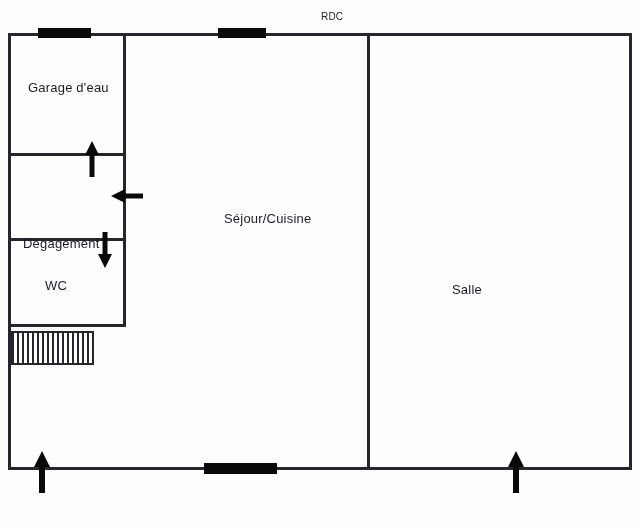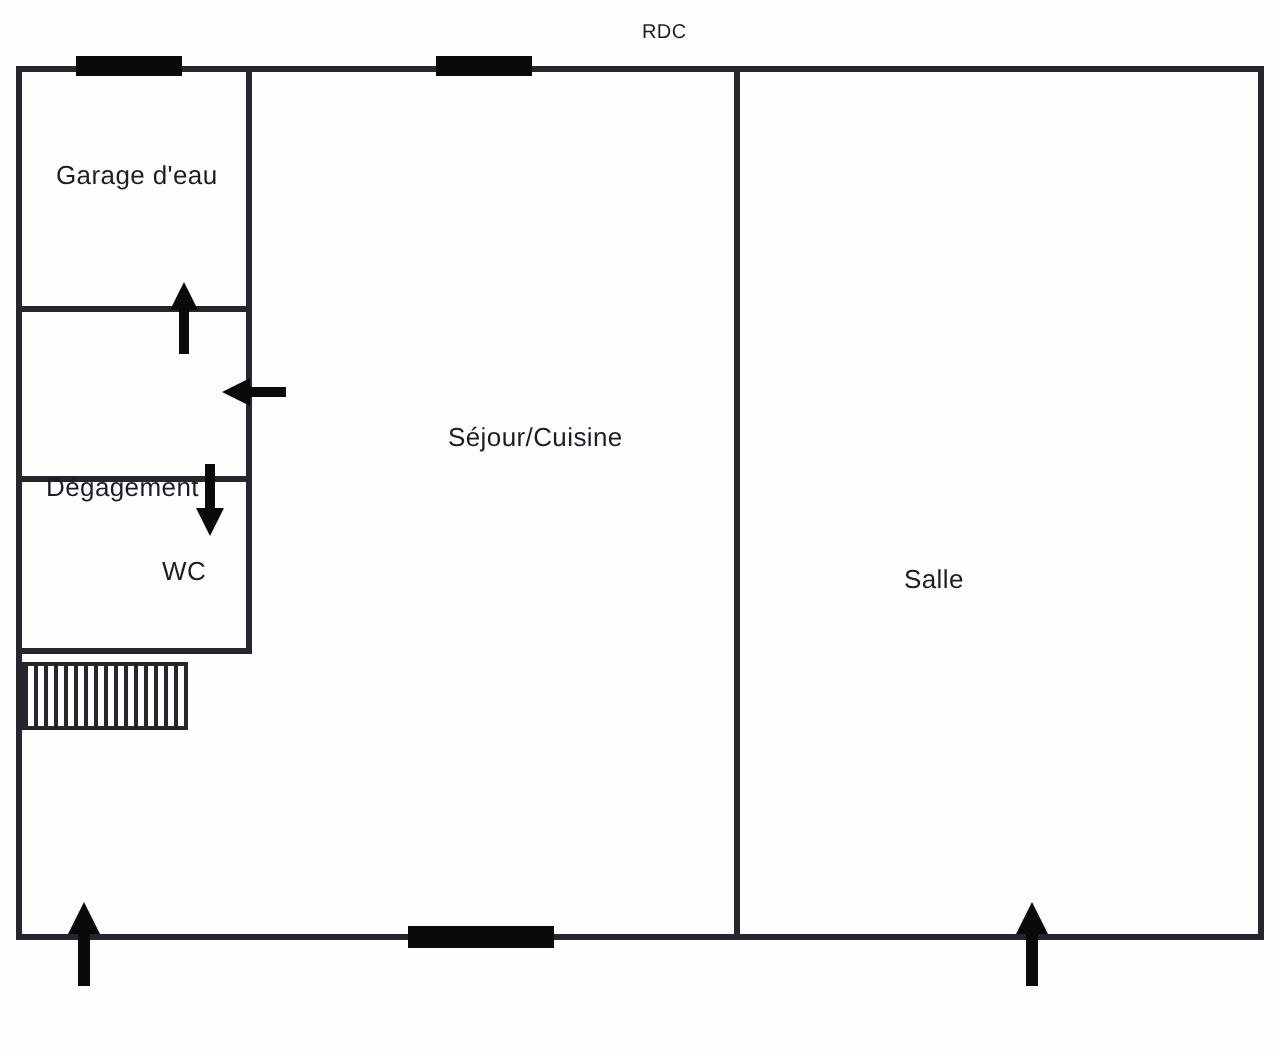--- a/index.html
+++ b/index.html
@@ -105,17 +105,17 @@
   </div>
 
   <div class="arrow" style="left:507px; top:451px;">
     <svg width="18" height="42" viewBox="0 0 18 42" aria-hidden="true">
       <path d="M9 0 L17 16 L12 16 L12 42 L6 42 L6 16 L1 16 Z" fill="currentColor"></path>
     </svg>
   </div>
 
   <div class="label" style="left:28px; top:80px;">Garage d'eau</div>
   <div class="label" style="left:23px; top:196px;margin-top:40px;">Dégagement</div>
-  <div class="label" style="left:45px; top:278px;margin-left:36px;">WC</div>
+  <div class="label" style="left:45px; top:278px;">WC</div>
   <div class="label" style="left:224px; top:211px;">Séjour/Cuisine</div>
   <div class="label" style="left:452px; top:282px;">Salle</div>
 
 </div>
 
 </body></html>

